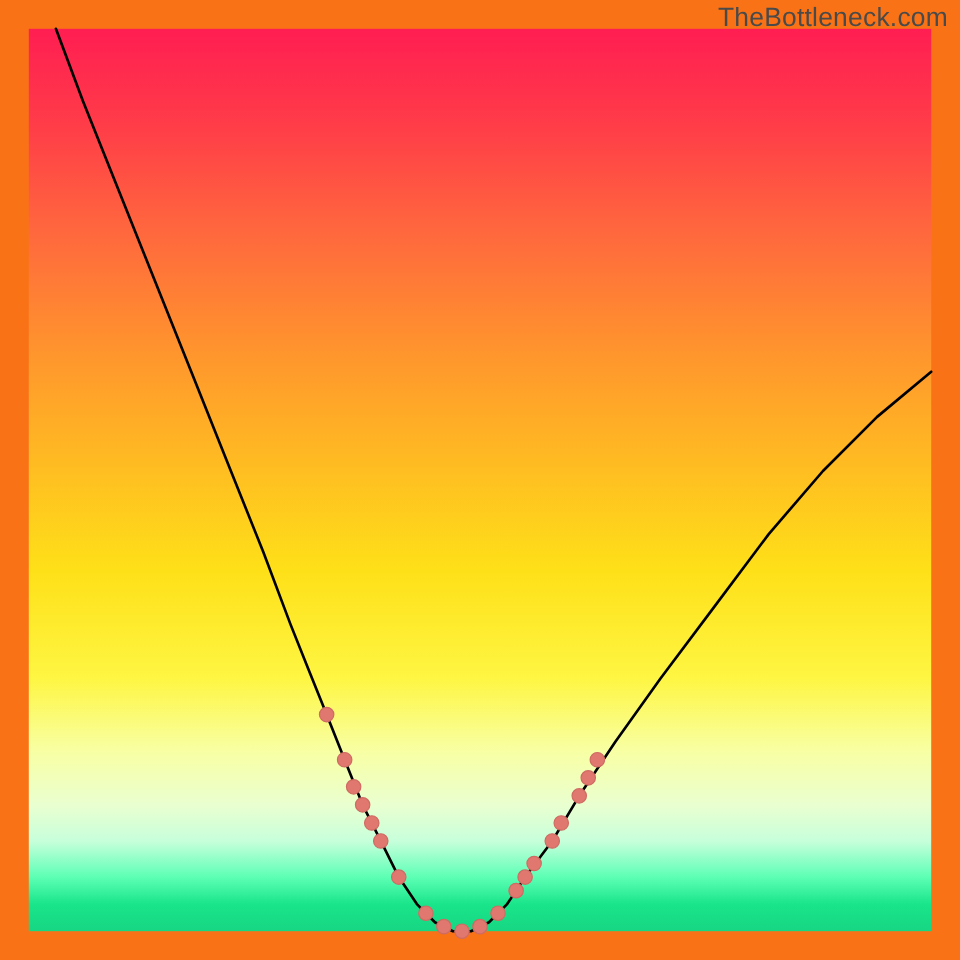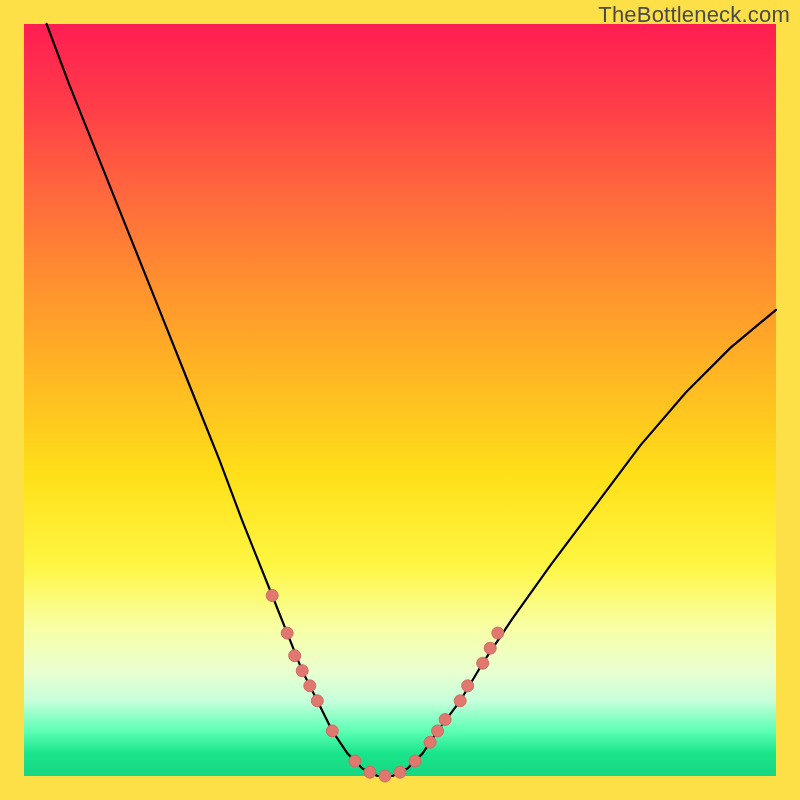--- a/index.html
+++ b/index.html
@@ -8,21 +8,21 @@
     width: 800px;
     height: 800px;
     overflow: hidden;
     background: #000;
     font-family: Arial, Helvetica, sans-serif;
   }
   .frame {
     position: relative;
     width: 800px;
     height: 800px;
-    background: #fde047;
+    background: #f97316;
   }
   .plot-area {
     position: absolute;
     left: 24px;
     top: 24px;
     width: 752px;
     height: 752px;
     
     background: linear-gradient(
       to bottom,

